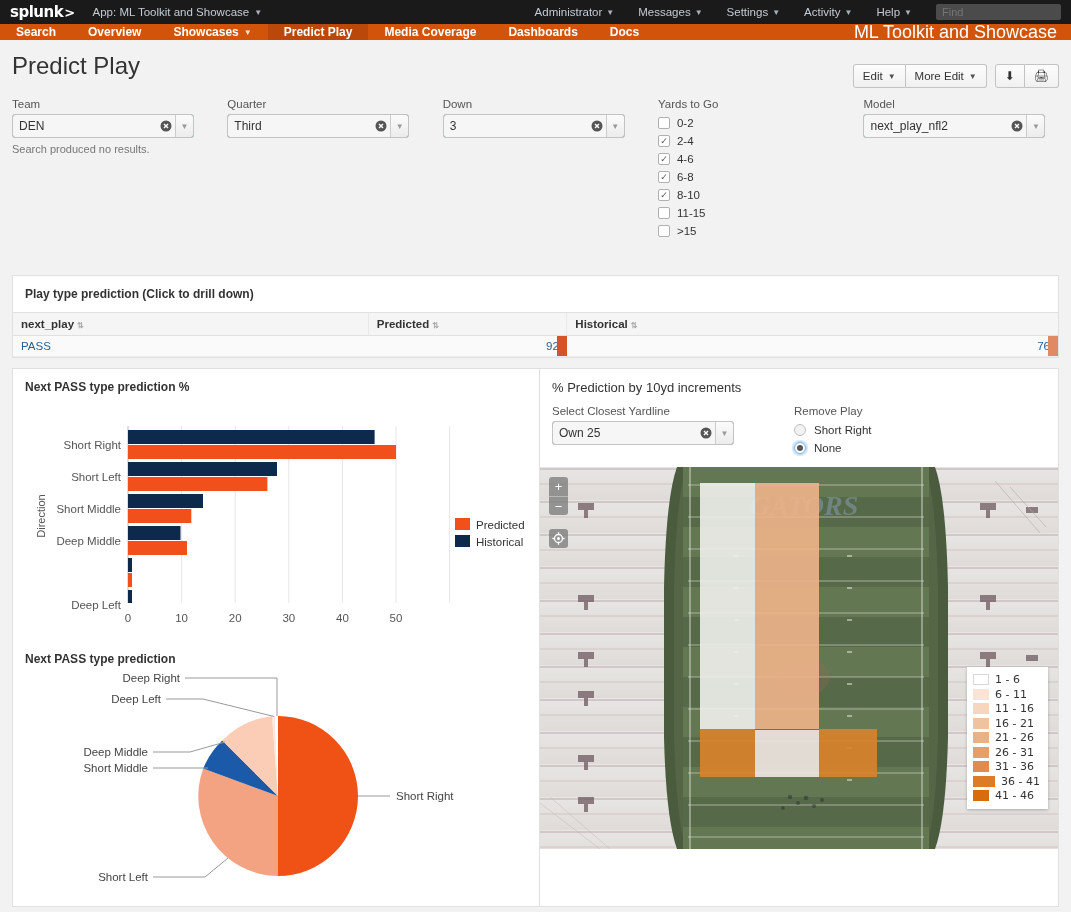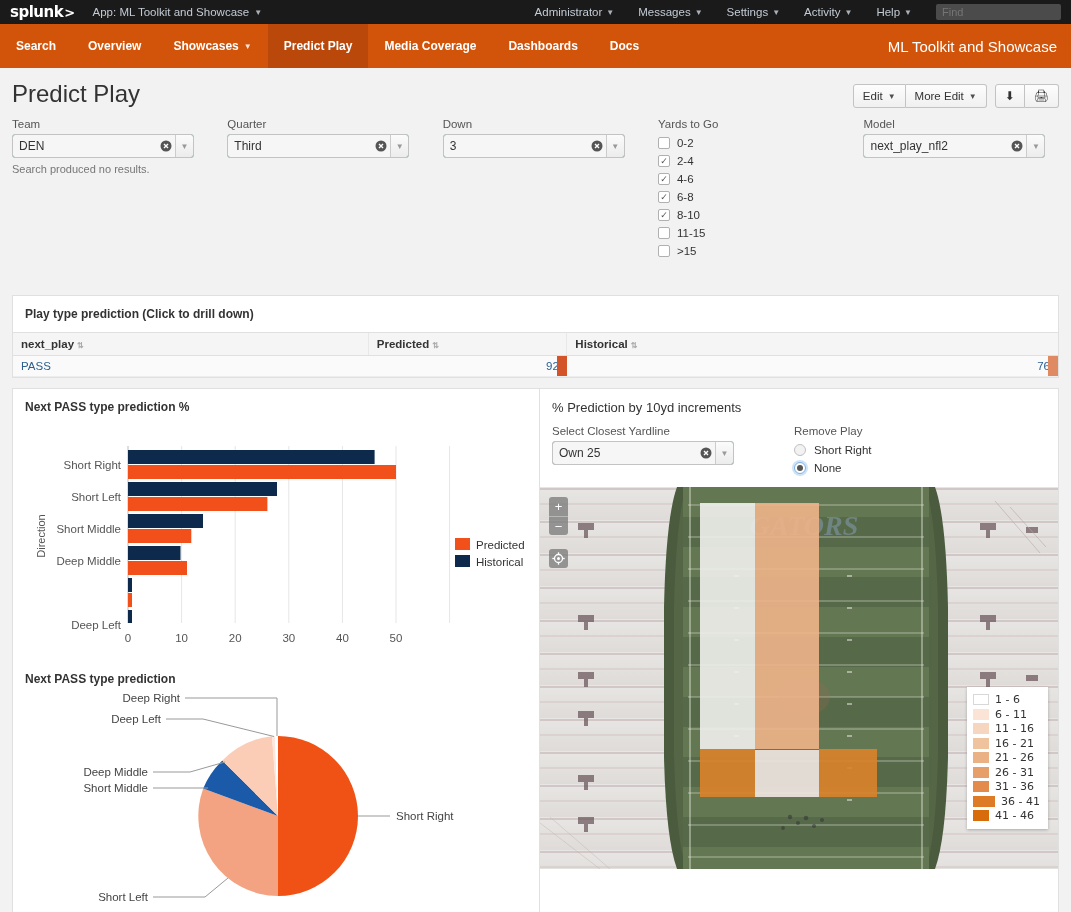--- a/index.html
+++ b/index.html
@@ -28,47 +28,47 @@
   .tb-item { color:#c3cbd4; font-size:11.5px; cursor:pointer; display:flex; align-items:center; gap:4px;}
   .caret { font-size:8px; opacity:.85; }
   .find-box {
     width:125px; height:16px; background:#4b4b4b; border-radius:2px;
     color:#9a9a9a; font-size:11px; padding:1px 6px; line-height:15px;
     border:none; outline:none; font-family:"Liberation Sans", sans-serif;
   }
 
   
   .navbar {
-    height:44px; background:#d1540a; display:flex; align-items:stretch;
+    height:16px; background:#d1540a; display:flex; align-items:stretch;
     color:#fff; font-size:12px; font-weight:bold;
   }
   .nav-item {
     display:flex; align-items:center; padding:0 16px; cursor:pointer;
     white-space:nowrap; gap:5px;
   }
   .nav-item.active { background:#b9480a; }
   .nav-title {
     margin-left:auto; display:flex; align-items:center; padding:0 14px;
-    font-size:15px; font-weight:normal;
+    font-size:18px; font-weight:normal;
   }
 
   
   .page { background:#f2f2f2; padding:0 0 0 0; }
   .page-head { display:flex; align-items:flex-start; padding:12px 12px 0 12px; }
   h1.page-title {
     font-size:24px; font-weight:normal; color:#333; margin:0;
     font-family:"Liberation Sans", sans-serif;
   }
   .page-actions { margin-left:auto; display:flex; gap:8px; padding-top:4px;}
   .btn-group { display:flex; }
   .btn {
     background:linear-gradient(#fdfdfd,#f0f0f0);
     border:1px solid #c3c3c3; color:#333; font-size:11.5px;
     padding:4px 9px; display:flex; align-items:center; gap:5px;
-    cursor:pointer; height:24px;
+    cursor:pointer; height:24px;margin-top:8px;
   }
   .btn:first-child { border-radius:3px 0 0 3px; }
   .btn:last-child { border-radius:0 3px 3px 0; border-left:none; }
   .icon-glyph { font-size:12px; line-height:1; }
 
   
   .filters { display:flex; padding:10px 12px 0 12px; gap:0; }
   .filter { }
   .f-team  { width:210px; }
   .f-quarter { width:210px; margin-left:10px;}

